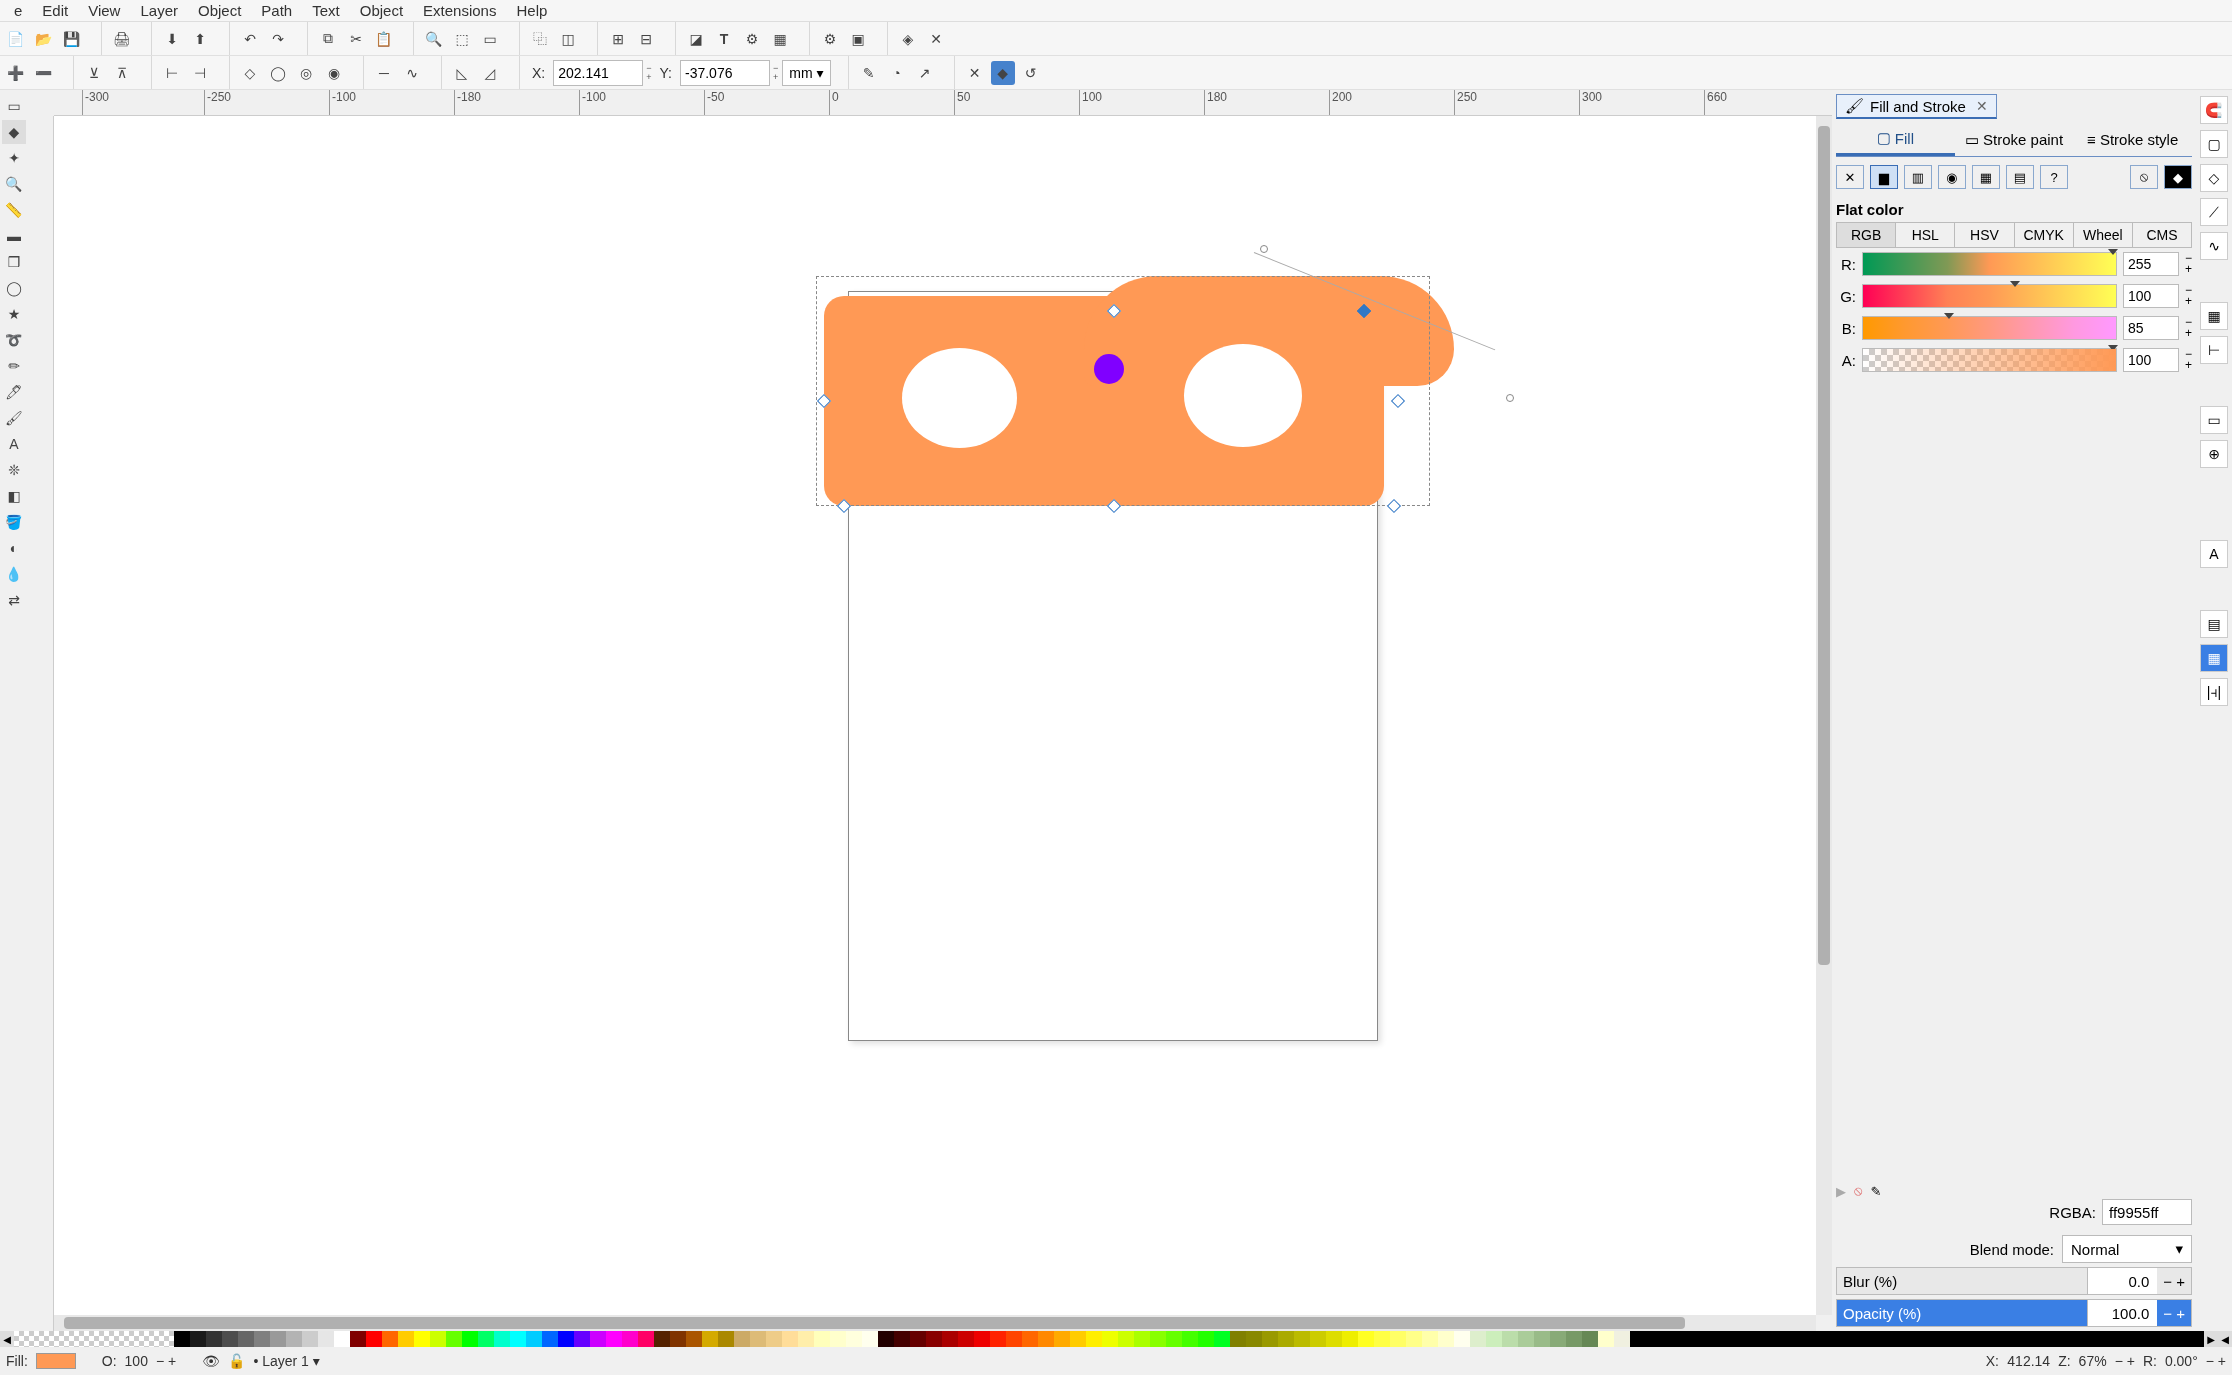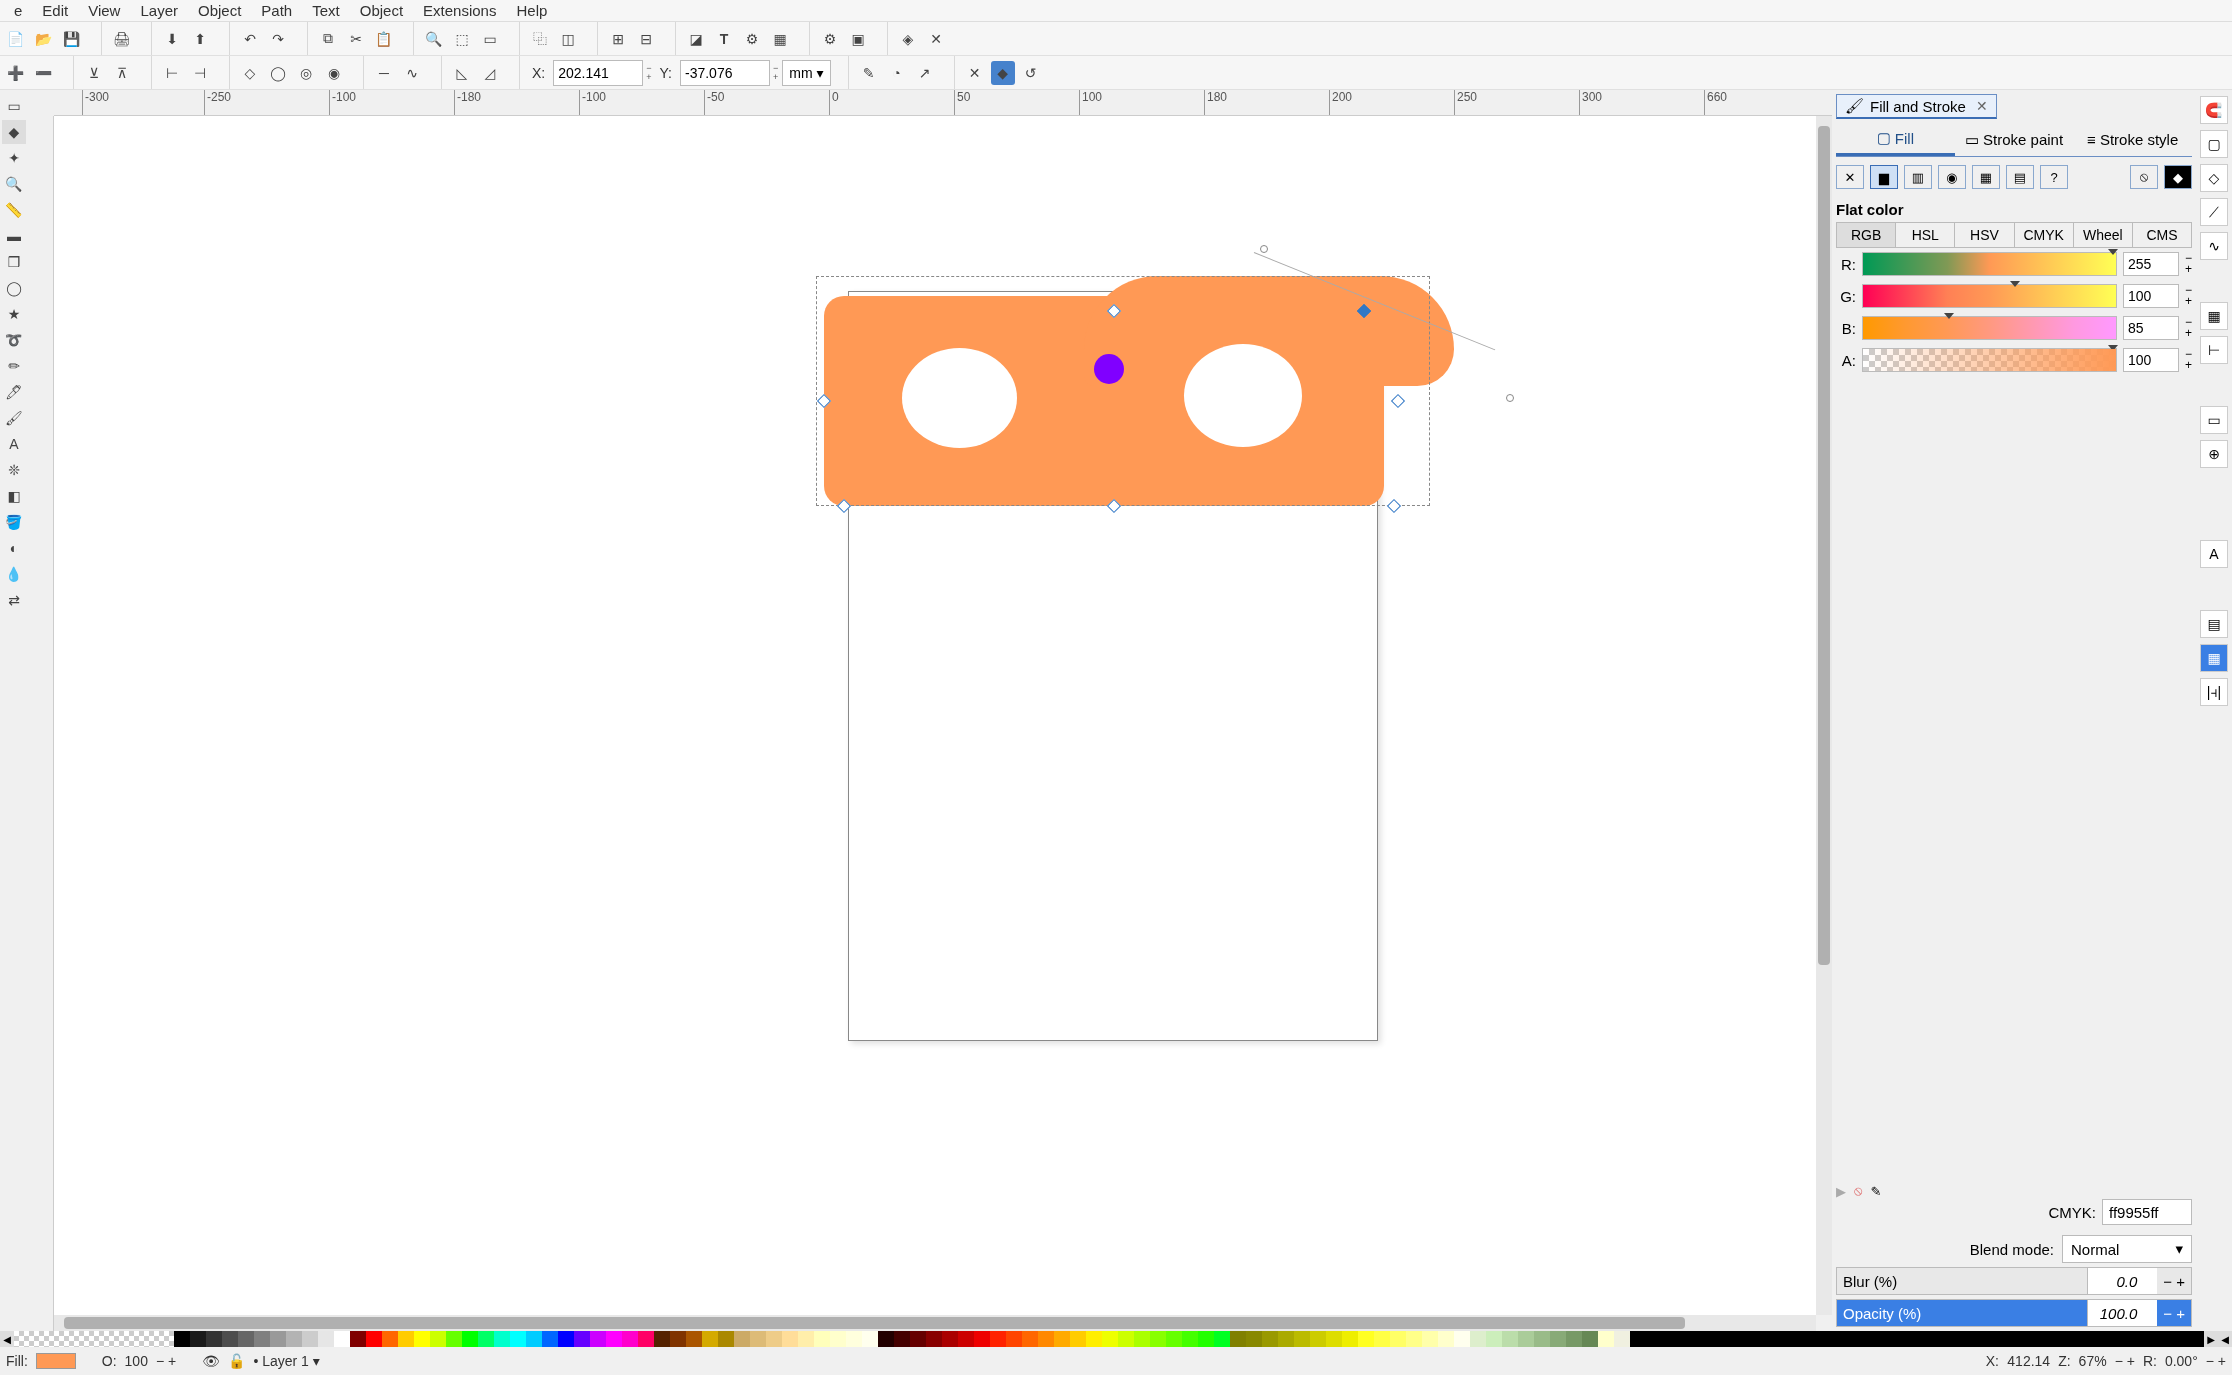--- a/index.html
+++ b/index.html
@@ -76,21 +76,21 @@
 .slider-pointer { position:absolute; top:-4px; width:0; height:0; border-left:5px solid transparent; border-right:5px solid transparent; border-top:6px solid #444; }
 .rgba-row { display:flex; align-items:center; justify-content:flex-end; gap:6px; margin-top:auto; font-size:15px; }
 .rgba-row input { width:90px; height:26px; border:1px solid #bbb; padding:0 6px; font-size:15px; background:#fff; }
 .picker-row { display:flex; align-items:center; gap:8px; margin-top:8px; font-size:13px; }
 .blend-row { display:flex; align-items:center; justify-content:flex-end; gap:8px; margin-top:10px; font-size:15px; }
 .blend-row .sel { width:130px; height:28px; border:1px solid #bbb; background:#fff; display:flex; align-items:center; justify-content:space-between; padding:0 8px; }
 .blur-row, .opac-row { display:flex; align-items:center; height:28px; border:1px solid #bbb; margin-top:4px; font-size:15px; }
 .blur-row { background:#e8e8e8; }
 .opac-row { background:#3a7fe4; color:#fff; }
 .blur-row .lbl, .opac-row .lbl { flex:1; padding-left:6px; }
-.blur-row .v, .opac-row .v { width:70px; text-align:right; padding-right:20px; background:#fff; color:#000; height:100%; display:flex; align-items:center; justify-content:flex-end; border-left:1px solid #bbb;font-style:italic; }
+.blur-row .v, .opac-row .v { width:70px; text-align:right; padding-right:8px; background:#fff; color:#000; height:100%; display:flex; align-items:center; justify-content:flex-end; border-left:1px solid #bbb; }
 
 .right-thin { width:36px; background:#f0f0f0; display:flex; flex-direction:column; align-items:center; padding-top:6px; gap:6px; }
 .right-thin .rt-btn { width:28px; height:28px; border:1px solid #ccc; background:#fff; display:flex; align-items:center; justify-content:center; font-size:14px; }
 .right-thin .rt-btn.active { background:#3a7fe4; color:#fff; }
 
 
 .palette { height:16px; background:#000; display:flex; position:relative; }
 .palette .sw { flex:0 0 16px; height:16px; }
 .palette .arrow { width:14px; font-size:10px; display:flex; align-items:center; justify-content:center; color:#000; background:#ddd; }
 
@@ -351,21 +351,21 @@
 
       <div style="flex:1"></div>
 
       <div class="picker-row">
         <span style="color:#aaa">▶</span>
         <span style="color:#d66">⦸</span>
         <span>✎</span>
         <span style="flex:1"></span>
       </div>
       <div class="rgba-row">
-        <span>CMYK:</span>
+        <span>RGBA:</span>
         <input value="ff9955ff" style="">
       </div>
       <div class="blend-row">
         <span>Blend mode:</span>
         <div class="sel">
             <span>Normal</span>
             <span>▾</span>
           </div>
       </div>
       <div class="blur-row">

